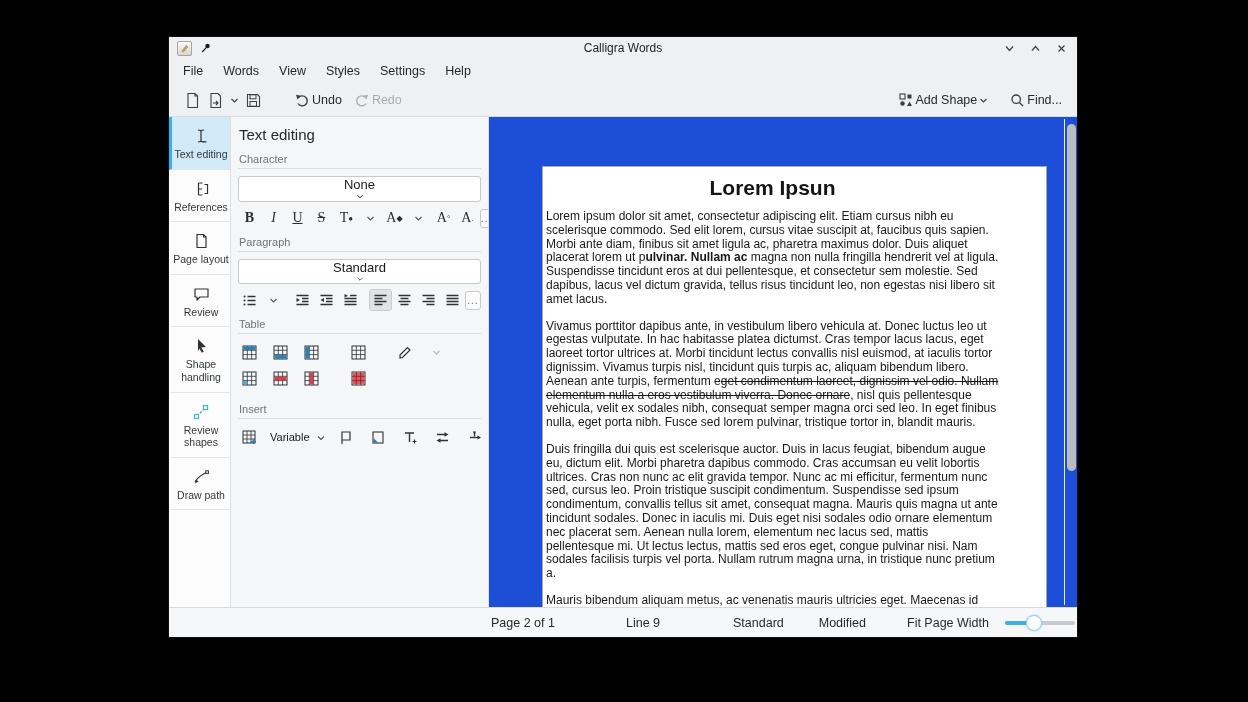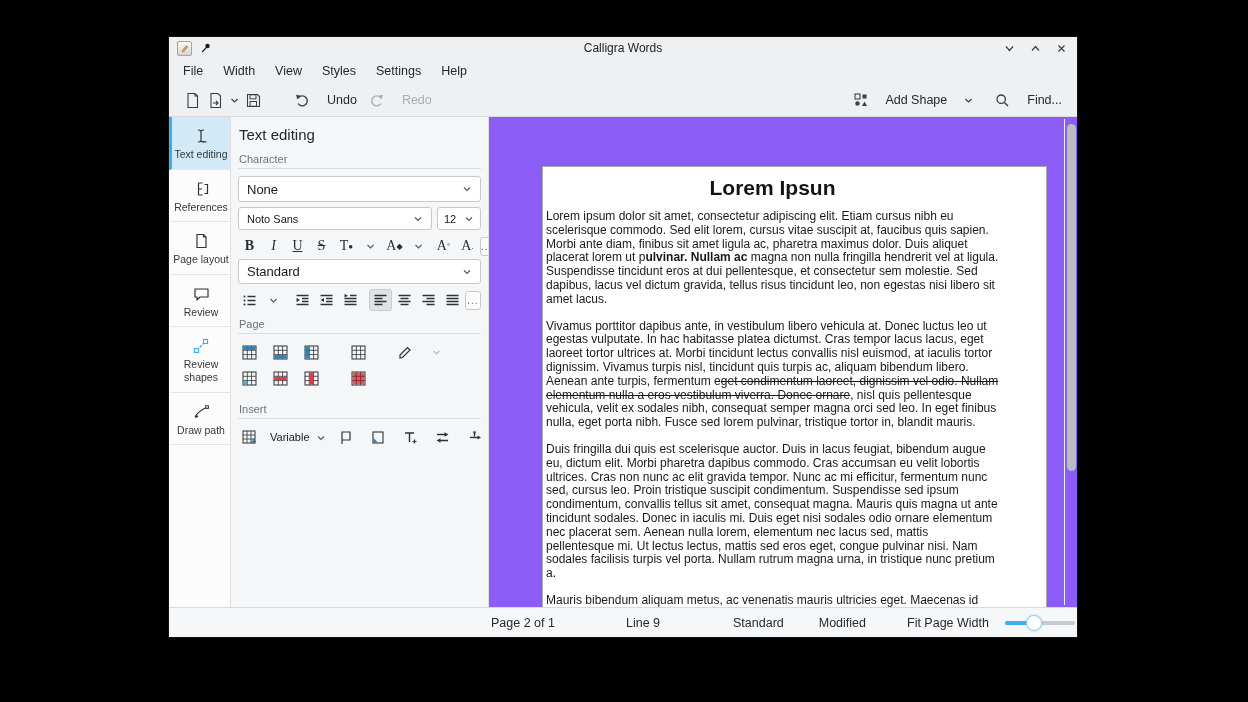--- a/index.html
+++ b/index.html
@@ -24,21 +24,21 @@
   .win-btn { width:16px; height:16px; display:flex; align-items:center; justify-content:center; }
 
   
   .menubar { height:25px; display:flex; align-items:flex-start; padding-left:4px;
              font-size:12.5px; color:#24282b; flex:none; }
   .menu-item { padding:0 10px; line-height:25px; }
 
   
   .toolbar { height:33px; display:flex; align-items:center; padding:0 12px;
              border-bottom:1px solid #d8dadc; flex:none; font-size:12.5px; }
-  .tb-btn { display:flex; align-items:center; gap:17px; padding:3px; border-radius:3px; }
+  .tb-btn { display:flex; align-items:center; gap:2px; padding:3px; border-radius:3px; }
   .tb-gap { width:6px; }
   .tb-label { color:#26292c; }
   .tb-label.disabled { color:#a9adb0; }
   .toolbar-right { margin-left:auto; display:flex; align-items:center; gap:16px; }
 
   
   .main { flex:1; display:flex; min-height:0; }
 
   
   .tabstrip { width:62px; background:#fcfcfc; border-right:1px solid #dee0e1; flex:none; }
@@ -50,21 +50,21 @@
   .side-tab.active { background:#d2e9f7; border-left-color:#3daee9; }
 
   
   .toolpanel { width:258px; background:#f5f6f7; border-right:1px solid #dee0e1;
                padding:9px 7px; flex:none; overflow:hidden; }
   .panel-title { font-size:15px; color:#25292c; margin:0 1px 5px; }
   .section-label { font-size:11px; color:#6f7478; padding:5px 1px 3px;
                    border-bottom:1px solid #dadcde; margin-bottom:7px; }
   .combo { background:#fff; border:1px solid #c6cacd; border-radius:3px; height:26px;
            display:flex; align-items:center; justify-content:space-between;
-           padding:0 8px; font-size:13px; color:#17191b; margin-bottom:5px; }
+           padding:0 8px; font-size:13px; color:#17191b; margin-bottom:5px;flex-direction:column; }
   .combo.small { height:23px; font-size:11px; margin-bottom:0; }
   .font-row { display:flex; gap:5px; margin-bottom:4px; }
   .font-row .grow { flex:1; }
   .size-combo { width:44px; padding:0 6px; }
   .btnrow { display:flex; align-items:center; gap:1px; margin:5px 0 2px; }
   .tbtn { min-width:23px; height:22px; display:flex; align-items:center;
           justify-content:center; border-radius:3px; border:1px solid transparent;
           color:#2a2e31; position:relative; }
   .tbtn.selected { background:#e0e2e3; border-color:#c9cccf; }
   .glyph { font-family:"Liberation Serif", serif; font-size:14px; }
@@ -77,21 +77,21 @@
   .sub-mark { vertical-align:sub; }
   .more-btn { width:28px; height:19px; border:1px solid #c6cacd; border-radius:3px;
               background:#fcfcfc; color:#6b7074; font-size:10px; letter-spacing:1px;
               display:flex; align-items:center; justify-content:center; margin-left:auto; }
   .gap8 { width:8px; }
   .table-row { display:flex; align-items:center; gap:8px; margin:4px 0 2px; }
   .insert-row { display:flex; align-items:center; gap:9px; margin-top:6px; font-size:11px; }
   .var-combo { display:flex; align-items:flex-end; gap:6px; color:#17191b; }
 
   
-  .docarea { flex:1; position:relative; background:#8b5cf6; overflow:hidden; min-width:0; }
+  .docarea { flex:1; position:relative; background:#1d4ed8; overflow:hidden; min-width:0; }
   .page { position:absolute; left:53px; top:49px; width:505px; height:760px;
           background:#fff; border:1px solid #a6a9ac;
           padding:9px 47px 20px 3px; }
   .doc-title { font-size:21px; font-weight:bold; color:#121416; text-align:center;
                margin-bottom:10px; }
   .doc-body p { font-size:12px; line-height:1.15; color:#17191b; margin-bottom:13px;
                 text-align:left; }
   .run-bold { font-weight:bold; }
   .run-strike { text-decoration:line-through; }
   .scrollbar { position:absolute; top:2px; bottom:2px; right:1px; width:12px;
@@ -151,21 +151,21 @@
         <span class="win-btn">
           <svg width="11" height="11" viewBox="0 0 11 11">
               <path d="M2.5 2.5 L8.5 8.5 M8.5 2.5 L2.5 8.5" stroke="#3a3f44" stroke-width="1.2"></path>
             </svg>
         </span>
       </span>
     </div>
 
     <div class="menubar">
       <span class="menu-item">File</span>
-      <span class="menu-item">Width</span>
+      <span class="menu-item">Words</span>
       <span class="menu-item">View</span>
       <span class="menu-item">Styles</span>
       <span class="menu-item">Settings</span>
       <span class="menu-item">Help</span>
     </div>
 
     <div class="toolbar">
       <span class="tb-btn">
         <svg width="17" height="17" viewBox="0 0 17 17">
             <path d="M4 1.5 h7 l2.5 2.5 v11.5 h-9.5 z" fill="none" stroke="#3a3f44" stroke-width="1.1"></path>
@@ -262,20 +262,28 @@
         <div class="side-tab">
           <span class="tab-ico">
             <svg width="17" height="16" viewBox="0 0 17 16">
                 <path d="M2 3 h13 v8 h-8 l-3 3 v-3 h-2 z" fill="none" stroke="#2f3337" stroke-width="1.2" stroke-linejoin="round"></path>
               </svg>
           </span>
           <span>Review</span>
         </div>
         <div class="side-tab">
           <span class="tab-ico">
+            <svg width="14" height="16" viewBox="0 0 14 16">
+                <path d="M4 1 L12 9 L7.2 9.4 L9.8 13.6 L7.8 14.8 L5.3 10.5 L4 13.5 Z" fill="#2f3337"></path>
+              </svg>
+          </span>
+          <span>Shape handling</span>
+        </div>
+        <div class="side-tab">
+          <span class="tab-ico">
             <svg width="16" height="16" viewBox="0 0 16 16">
                 <path d="M4 12 L12 4" stroke="#4a90c4" stroke-width="1.3" stroke-dasharray="2.5 1.5"></path>
                 <rect x="1.5" y="10.5" width="4" height="4" fill="#fff" stroke="#3daee9" stroke-width="1.2"></rect>
                 <rect x="10.5" y="1.5" width="4" height="4" fill="#fff" stroke="#3daee9" stroke-width="1.2"></rect>
               </svg>
           </span>
           <span>Review shapes</span>
         </div>
         <div class="side-tab">
           <span class="tab-ico">
@@ -292,34 +300,20 @@
       <div class="toolpanel">
         <div class="panel-title">Text editing</div>
 
         <div class="section-label">Character</div>
         <div class="combo">
           <span>None</span>
           <svg width="10" height="10" viewBox="0 0 10 10">
               <polyline points="2,3.5 5,6.5 8,3.5" fill="none" stroke="#55595d" stroke-width="1.2"></polyline>
             </svg>
         </div>
-        <div class="font-row">
-          <div class="combo small grow">
-            <span>Noto Sans</span>
-            <svg width="10" height="10" viewBox="0 0 10 10">
-                <polyline points="2,3.5 5,6.5 8,3.5" fill="none" stroke="#55595d" stroke-width="1.2"></polyline>
-              </svg>
-          </div>
-          <div class="combo small size-combo">
-            <span>12</span>
-            <svg width="10" height="10" viewBox="0 0 10 10">
-                <polyline points="2,3.5 5,6.5 8,3.5" fill="none" stroke="#55595d" stroke-width="1.2"></polyline>
-              </svg>
-          </div>
-        </div>
         <div class="btnrow">
           <span class="tbtn">
               <span class="glyph b">B</span>
             </span>
           <span class="tbtn">
               <span class="glyph i">I</span>
             </span>
           <span class="tbtn">
               <span class="glyph u">U</span>
             </span>
@@ -350,20 +344,21 @@
               <span class="glyph">A</span>
               <span class="mini-mark sup-mark">°</span>
             </span>
           <span class="tbtn">
               <span class="glyph">A</span>
               <span class="mini-mark sub-mark">.</span>
             </span>
           <span class="more-btn">...</span>
         </div>
 
+        <div class="section-label">Paragraph</div>
         <div class="combo" style="height:25px">
           <span>Standard</span>
           <svg width="10" height="10" viewBox="0 0 10 10">
               <polyline points="2,3.5 5,6.5 8,3.5" fill="none" stroke="#55595d" stroke-width="1.2"></polyline>
             </svg>
         </div>
         <div class="btnrow">
           <span class="tbtn">
             <svg width="15" height="15" viewBox="0 0 15 15">
                 <circle cx="2.5" cy="3.5" r="1" fill="#2f3337"></circle>
@@ -413,21 +408,21 @@
               </svg>
           </span>
           <span class="tbtn">
             <svg width="15" height="15" viewBox="0 0 15 15">
                 <path d="M1.5 2.5 h12 M1.5 5.5 h12 M1.5 8.5 h12 M1.5 11.5 h12" stroke="#2f3337" stroke-width="1.3"></path>
               </svg>
           </span>
           <span class="more-btn">...</span>
         </div>
 
-        <div class="section-label">Page</div>
+        <div class="section-label">Table</div>
         <div class="table-row">
           <span class="tbtn">
             <svg width="15" height="15" viewBox="0 0 15 15">
                 <rect x="1" y="1" width="13" height="13" fill="none" stroke="#2f3337" stroke-width="1"></rect>
                 <path d="M1 5.3 h13 M1 9.6 h13 M5.3 1 v13 M9.6 1 v13" stroke="#2f3337" stroke-width="0.8"></path>
                 <rect x="1.5" y="1.5" width="12" height="3.4" fill="#2980b9"></rect>
               </svg>
           </span>
           <span class="tbtn">
             <svg width="15" height="15" viewBox="0 0 15 15">

